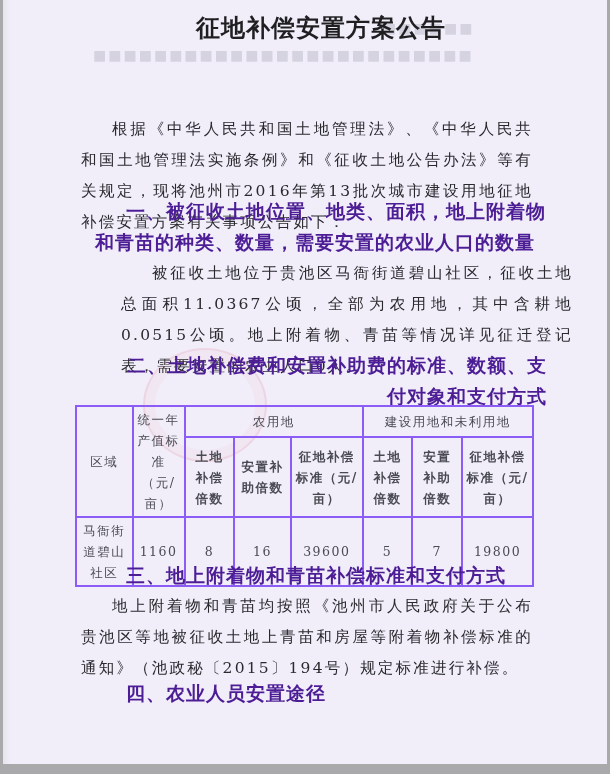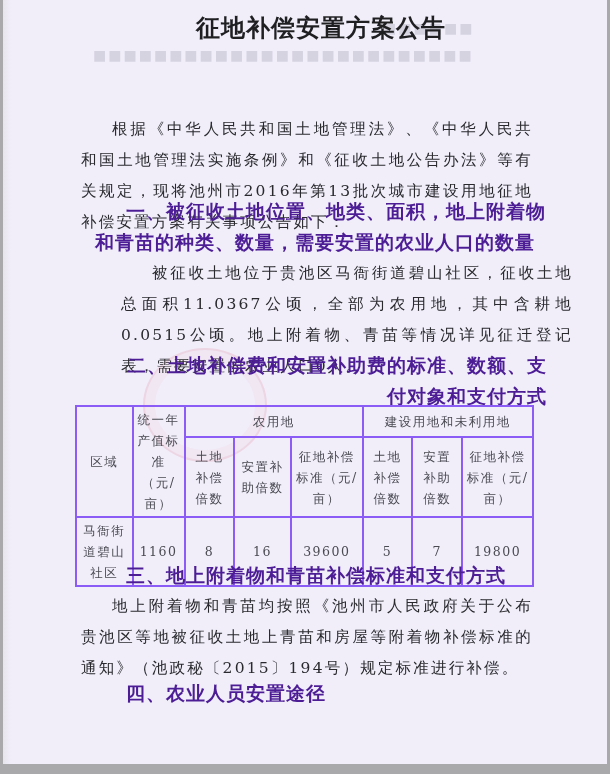--- a/index.html
+++ b/index.html
@@ -81,21 +81,21 @@
       <col style="width:50px">
       <col style="width:71px">
   </colgroup>
   <tbody>
       <tr style="height:23px;">
     <td rowspan="2">区域</td>
     <td rowspan="2">统一年产值标准（元/亩）</td>
     <td colspan="3">农用地</td>
     <td colspan="3">建设用地和未利用地</td>
   </tr>
-  <tr style="height:61px;">
+  <tr style="height:61px;font-weight:bold;">
     <td>土地补偿倍数</td>
     <td>安置补助倍数</td>
     <td>征地补偿标准（元/亩）</td>
     <td>土地补偿倍数</td>
     <td>安置补助倍数</td>
     <td>征地补偿标准（元/亩）</td>
   </tr>
   <tr style="height:64px;">
     <td>马衙街道碧山社区</td>
     <td>1160</td>

